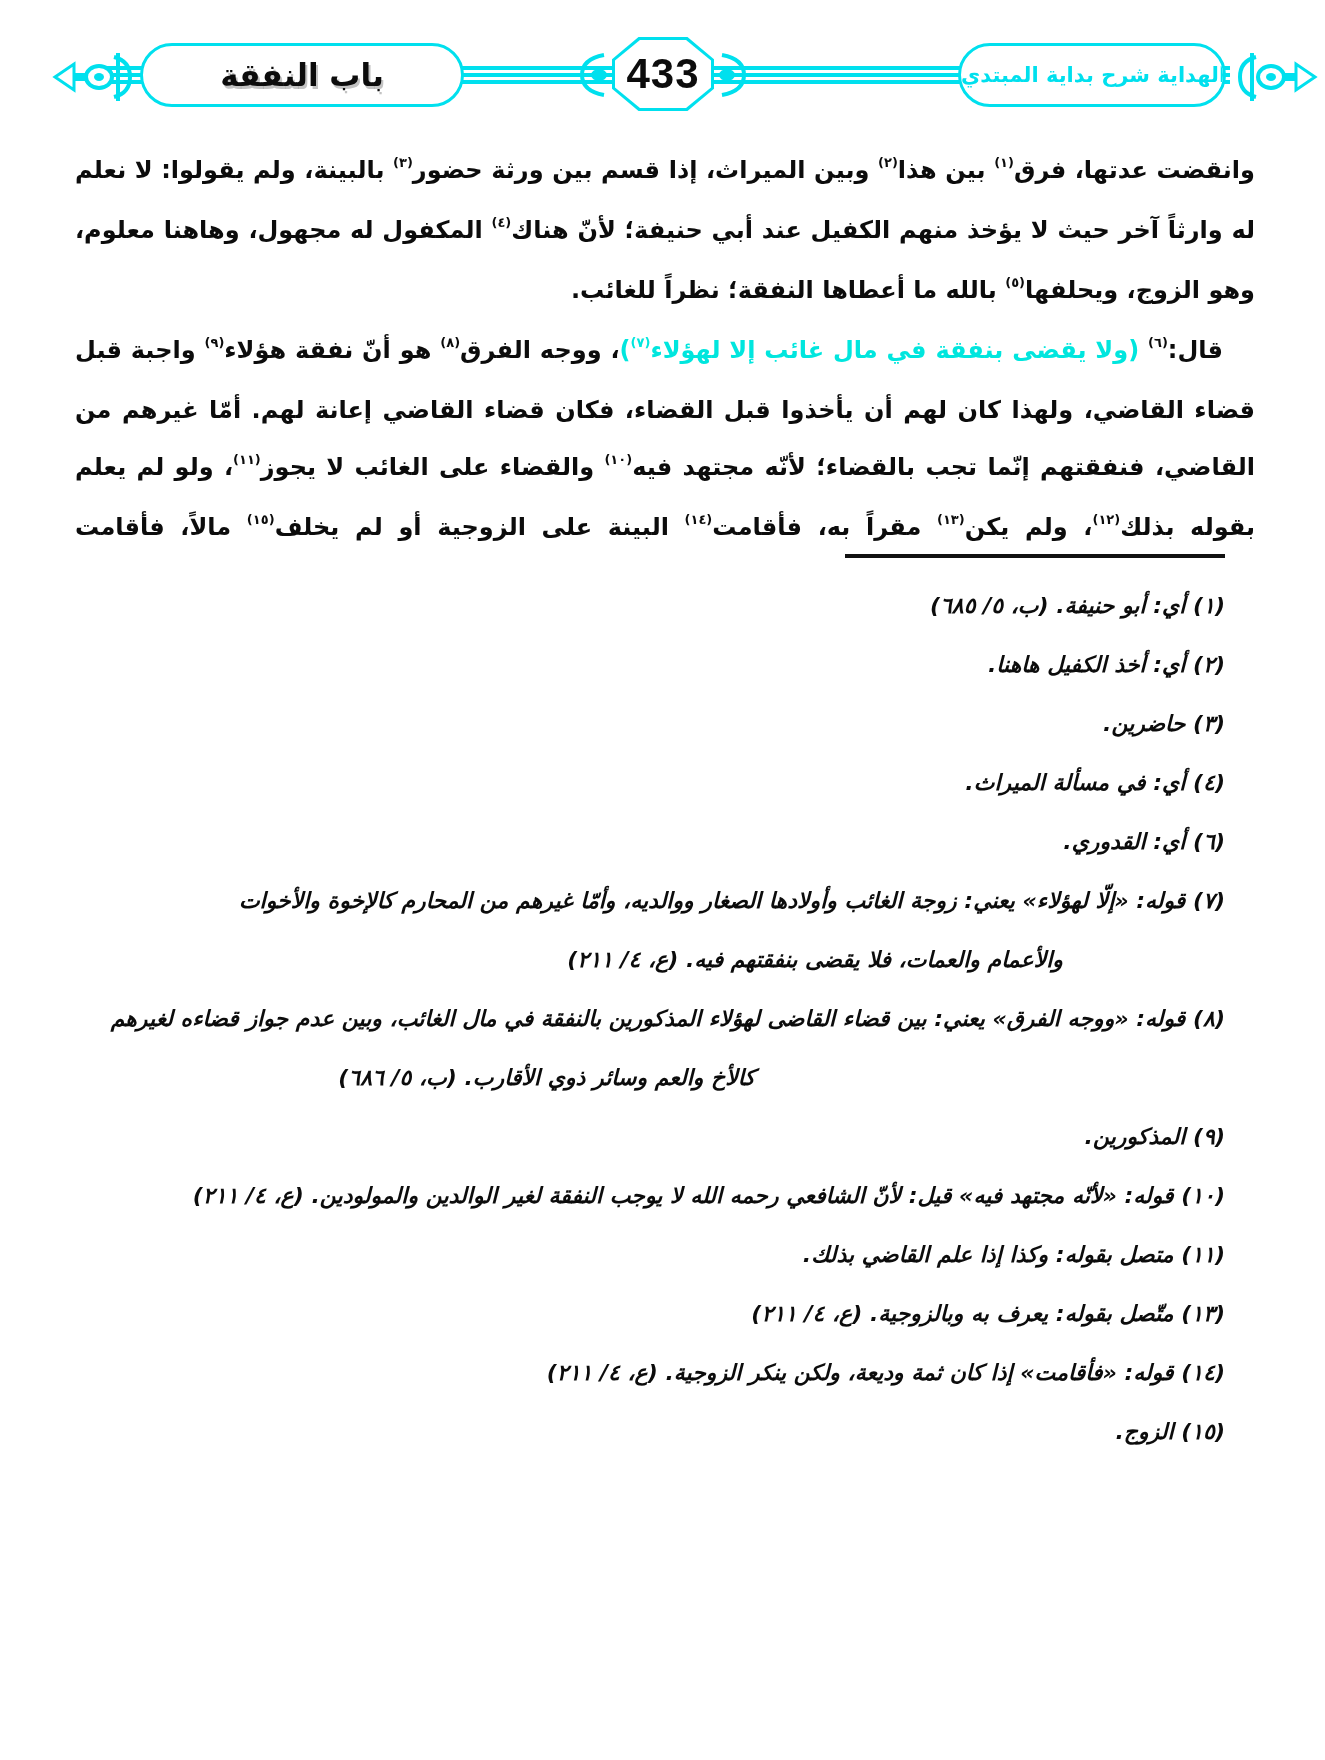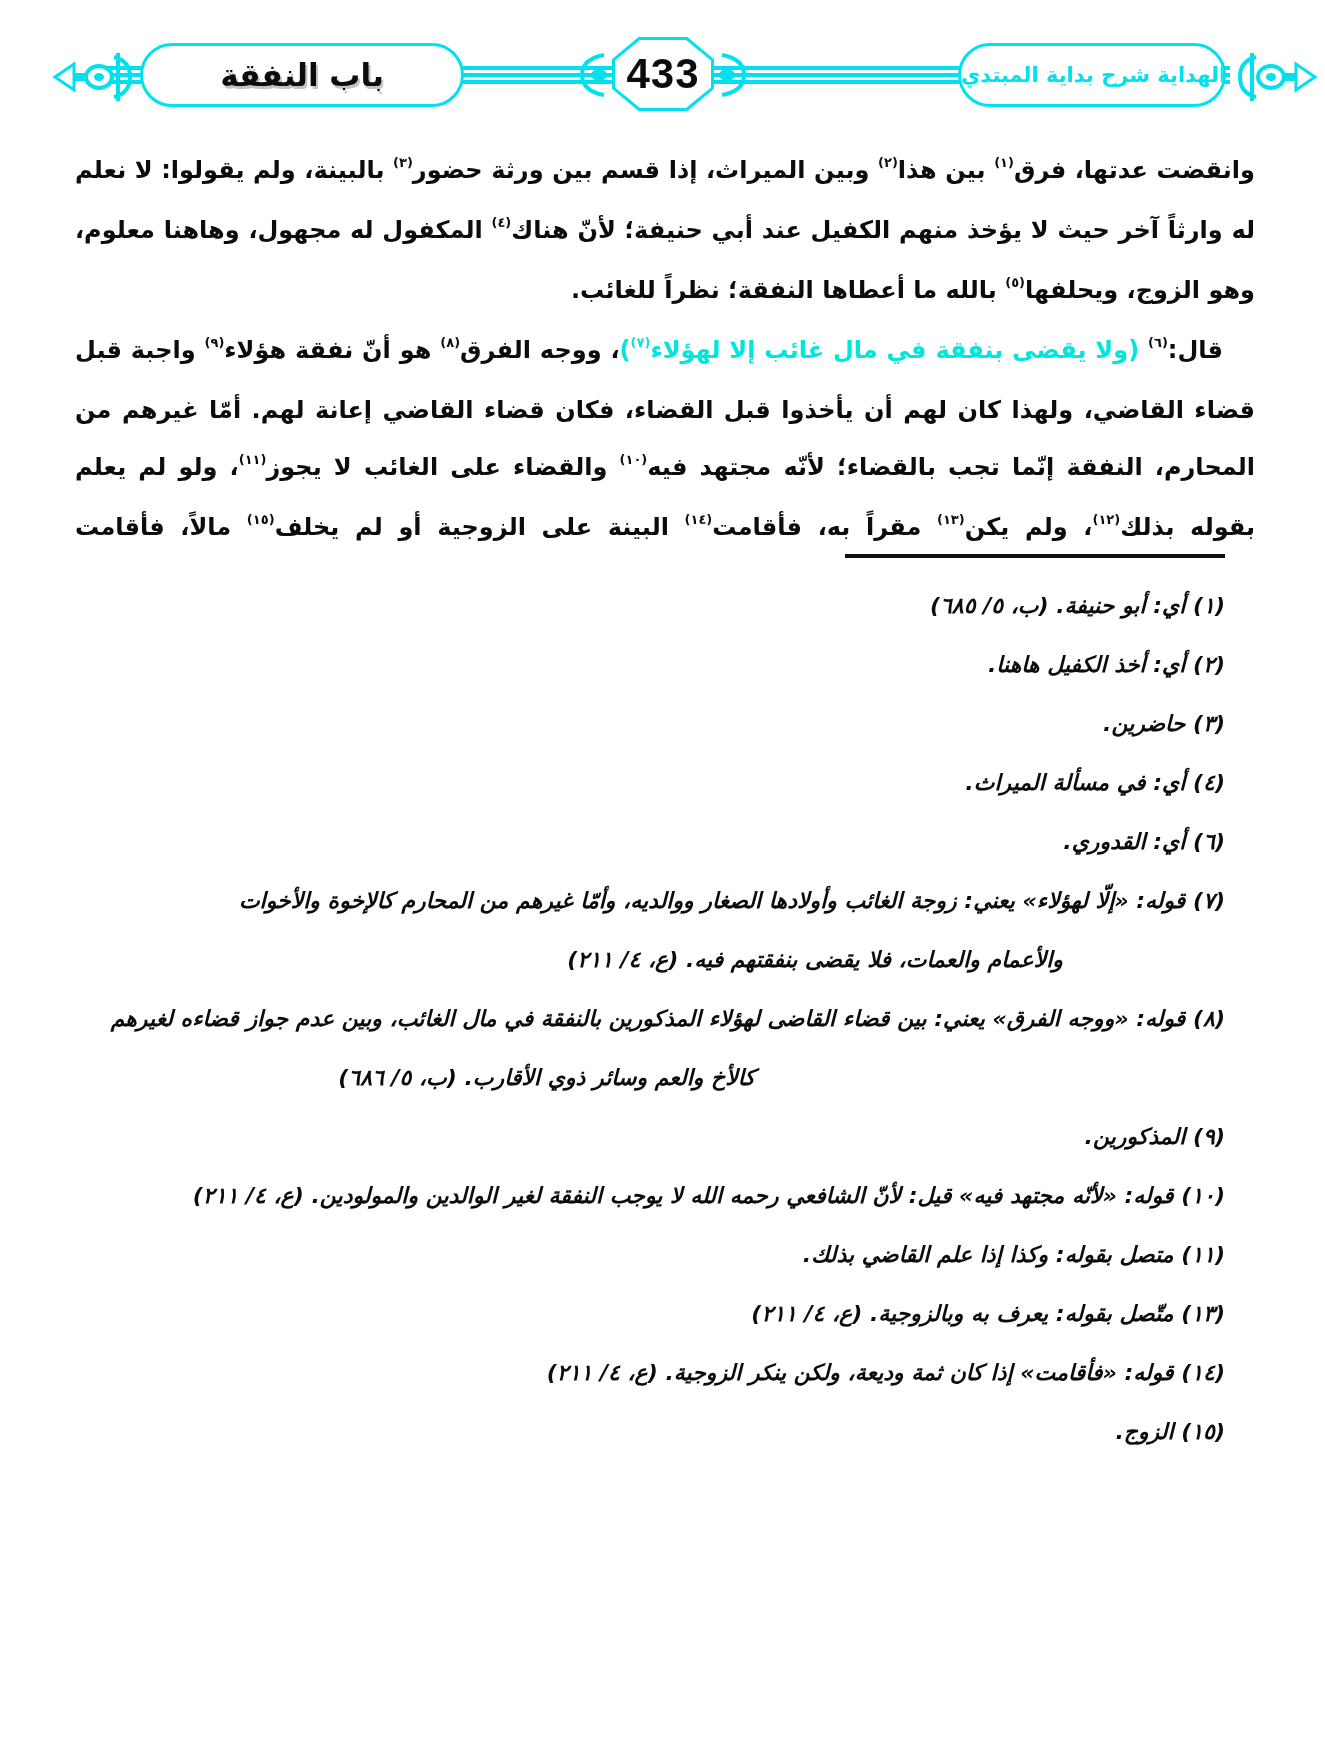--- a/index.html
+++ b/index.html
@@ -138,21 +138,21 @@
       <span>الهداية شرح بداية المبتدي</span>
     </div>
   </div>
 
   <div class="body-text">
       <div class="bline full"><span>وانقضت عدتها، فرق</span><span class="sup">(١)</span><span> بين هذا</span><span class="sup">(٢)</span><span> وبين الميراث، إذا قسم بين ورثة حضور</span><span class="sup">(٣)</span><span> بالبينة، ولم يقولوا: لا نعلم</span></div>
       <div class="bline full"><span>له وارثاً آخر حيث لا يؤخذ منهم الكفيل عند أبي حنيفة؛ لأنّ هناك</span><span class="sup">(٤)</span><span> المكفول له مجهول، وهاهنا معلوم،</span></div>
       <div class="bline end"><span>وهو الزوج، ويحلفها</span><span class="sup">(٥)</span><span> بالله ما أعطاها النفقة؛ نظراً للغائب.</span></div>
       <div class="bline full start"><span>قال:</span><span class="sup">(٦)</span><span> </span><span class="hl">(ولا يقضى بنفقة في مال غائب إلا لهؤلاء</span><span class="sup hl">(٧)</span><span class="hl">)</span><span>، ووجه الفرق</span><span class="sup">(٨)</span><span> هو أنّ نفقة هؤلاء</span><span class="sup">(٩)</span><span> واجبة قبل</span></div>
       <div class="bline full"><span>قضاء القاضي، ولهذا كان لهم أن يأخذوا قبل القضاء، فكان قضاء القاضي إعانة لهم. أمّا غيرهم من</span></div>
-      <div class="bline full"><span>المحارم، النفقة إنّما تجب بالقضاء؛ لأنّه مجتهد فيه</span><span class="sup">(١٠)</span><span> والقضاء على الغائب لا يجوز</span><span class="sup">(١١)</span><span>، ولو لم يعلم</span></div>
+      <div class="bline full"><span>القاضي، فنفقتهم إنّما تجب بالقضاء؛ لأنّه مجتهد فيه</span><span class="sup">(١٠)</span><span> والقضاء على الغائب لا يجوز</span><span class="sup">(١١)</span><span>، ولو لم يعلم</span></div>
       <div class="bline full"><span>بقوله بذلك</span><span class="sup">(١٢)</span><span>، ولم يكن</span><span class="sup">(١٣)</span><span> مقراً به، فأقامت</span><span class="sup">(١٤)</span><span> البينة على الزوجية أو لم يخلف</span><span class="sup">(١٥)</span><span> مالاً، فأقامت</span></div>
     </div>
 
   <div class="separator"></div>
 
   <div class="footnotes">
       <div class="fline"><span>(١) أي: أبو حنيفة. (ب، ٥/ ٦٨٥)</span></div>
       <div class="fline"><span>(٢) أي: أخذ الكفيل هاهنا.</span></div>
       <div class="fline"><span>(٣) حاضرين.</span></div>
       <div class="fline"><span>(٤) أي: في مسألة الميراث.</span></div>

